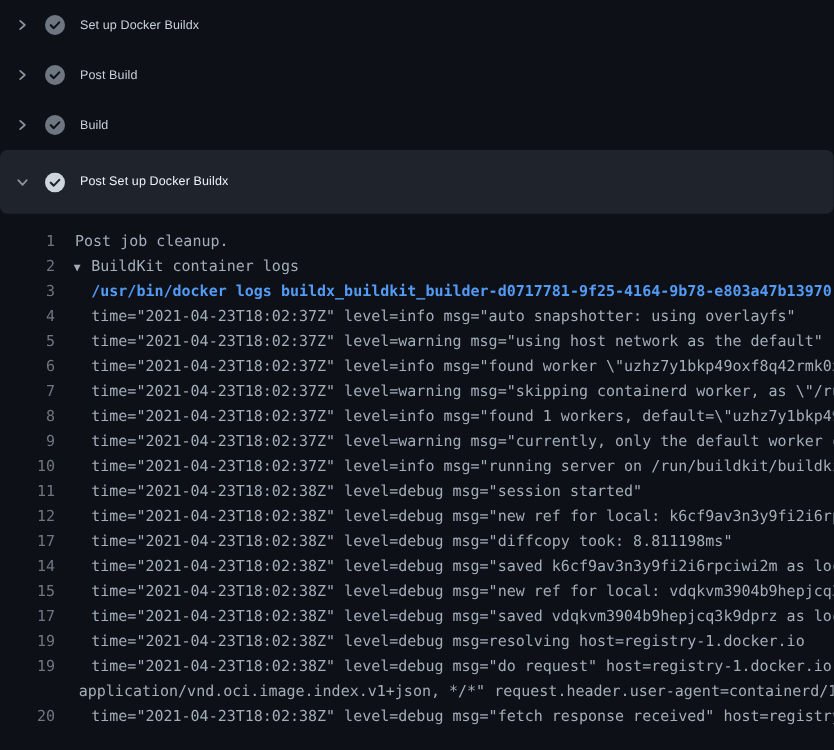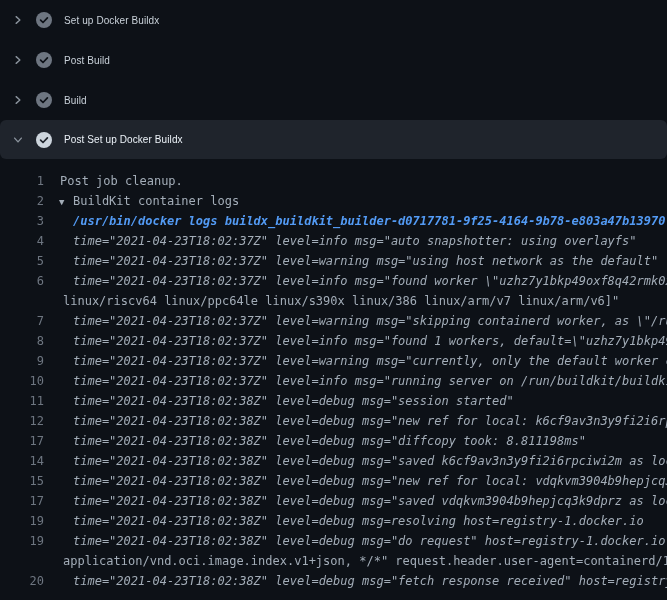--- a/index.html
+++ b/index.html
@@ -10,21 +10,21 @@
     -webkit-font-smoothing:antialiased;
   }
   
   .steps { width:667px; }
   .step-row {
     display:flex; align-items:center;
     height:40px; padding-left:10px; padding-right:12px;
     cursor:pointer;
   }
   .step-row.expanded {
-    height:39px; background:#1f242c; border-radius:6px;
+    height:51px; background:#1f242c; border-radius:6px;
   }
   .chev {
     width:16px; height:16px; flex:none;
     display:flex; align-items:center; justify-content:center;
   }
   .chev svg { display:block; }
   .check {
     width:16px; height:16px; flex:none; margin-left:10px;
     display:flex; align-items:center; justify-content:center;
   }
@@ -40,21 +40,21 @@
     font-size:12px; line-height:20px; color:#a3adb8;
     width:667px; overflow:hidden;
   }
   .log-line { display:flex; height:20px; white-space:pre; overflow:hidden; }
   .log-line .num {
     flex:none; width:44px; text-align:right; color:#6e7681;
     user-select:none; cursor:pointer;
   }
   .log-line .txt { flex:none; white-space:pre; }
   .ind-base .txt { padding-left:16px; }
-  .ind-sub  .txt { padding-left:29px;font-style:italic; }
+  .ind-sub  .txt { padding-left:29px; }
   .ind-wrap .txt { padding-left:19px; }
   .kind-command .txt { color:#539bf5; font-weight:bold; }
   .kind-group .txt { cursor:pointer; }
   .caret {
     display:inline-block; width:14px; font-size:9px; color:#a3adb8;
     vertical-align:baseline;
   }
 </style>
 </head>
 <body>
@@ -148,24 +148,20 @@
   <div class="log-line ind-sub kind-plain">
     <span class="num">5</span>
     <span class="txt">time="2021-04-23T18:02:37Z" level=warning msg="using host network as the default"</span>
   </div>
 
   <div class="log-line ind-sub kind-plain">
     <span class="num">6</span>
     <span class="txt">time="2021-04-23T18:02:37Z" level=info msg="found worker \"uzhz7y1bkp49oxf8q42rmk0xj</span>
   </div>
 
-  <div class="log-line ind-wrap kind-plain">
-    <span class="num"></span>
-    <span class="txt">linux/riscv64 linux/ppc64le linux/s390x linux/386 linux/arm/v7 linux/arm/v6]"</span>
-  </div>
 
   <div class="log-line ind-sub kind-plain">
     <span class="num">7</span>
     <span class="txt">time="2021-04-23T18:02:37Z" level=warning msg="skipping containerd worker, as \"/run</span>
   </div>
 
   <div class="log-line ind-sub kind-plain">
     <span class="num">8</span>
     <span class="txt">time="2021-04-23T18:02:37Z" level=info msg="found 1 workers, default=\"uzhz7y1bkp49o</span>
   </div>

